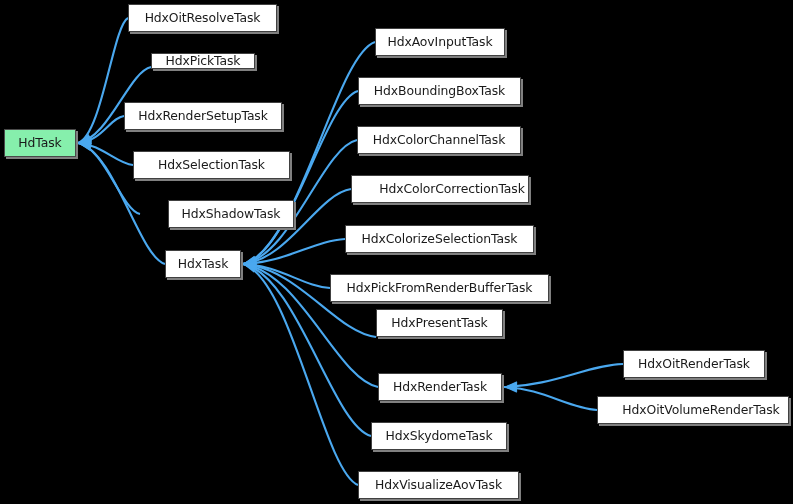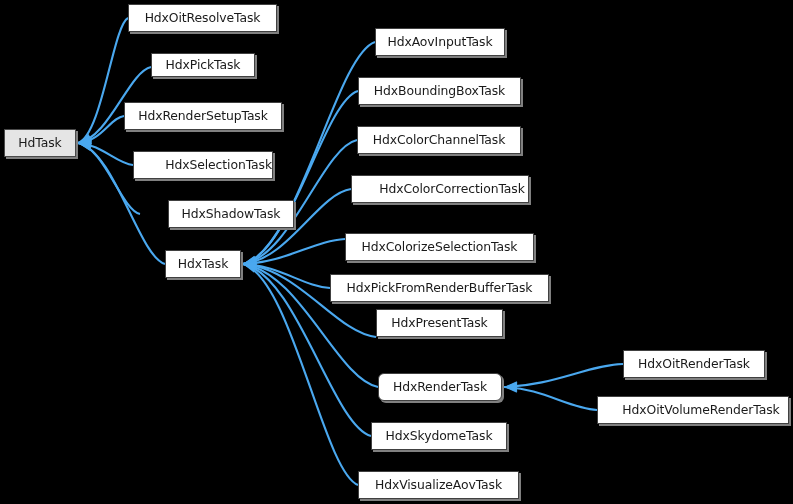--- a/index.html
+++ b/index.html
@@ -41,21 +41,21 @@
     display: flex;
     align-items: center;
     justify-content: center;
     color: #1a1a1a;
     font-size: 12.4px;
     line-height: 1;
     white-space: nowrap;
     letter-spacing: -0.1px;
   }
   .node-box.root-node {
-    background: #e5e5e5;
+    background: #86efac;
     border: 1px solid #4a4a4a;
   }
   .node-label {
     display: block;
     pointer-events: none;
   }
 </style>
 </head>
 <body>
 
@@ -98,57 +98,57 @@
       <path d="M 597 410 C 569.1 408.62, 543.06 388.38, 504 387" class="edge-path"></path>
       <polygon points="504,387 517.1825585608758,382.06237407359777 516.8012296589611,392.8556399495301" class="edge-arrow"></polygon>
     </svg>
   <div id="nodes-layer">
       <div class="node-box root-node" style="left: 4px; top: 129px; width: 72px; height: 28px;">
         <span class="node-label">HdTask</span>
       </div>
       <div class="node-box" style="left: 128px; top: 4px; width: 149px; height: 28px;">
         <span class="node-label">HdxOitResolveTask</span>
       </div>
-      <div class="node-box" style="left: 151px; top: 53px; width: 104px; height: 24px;">
+      <div class="node-box" style="left: 151px; top: 53px; width: 104px; height: 16px;">
         <span class="node-label">HdxPickTask</span>
       </div>
       <div class="node-box" style="left: 124px; top: 102px; width: 158px; height: 28px;">
         <span class="node-label">HdxRenderSetupTask</span>
       </div>
-      <div class="node-box" style="left: 133px; top: 151px; width: 140px; height: 28px; justify-content: flex-end;">
+      <div class="node-box" style="left: 133px; top: 151px; width: 157px; height: 28px;">
         <span class="node-label">HdxSelectionTask</span>
       </div>
       <div class="node-box" style="left: 140px; top: 200px; width: 126px; height: 28px; margin-left: 28px;">
         <span class="node-label">HdxShadowTask</span>
       </div>
       <div class="node-box" style="left: 165px; top: 250px; width: 76px; height: 28px;">
         <span class="node-label">HdxTask</span>
       </div>
       <div class="node-box" style="left: 375px; top: 28px; width: 130px; height: 28px;">
         <span class="node-label">HdxAovInputTask</span>
       </div>
       <div class="node-box" style="left: 358px; top: 77px; width: 163px; height: 28px;">
         <span class="node-label">HdxBoundingBoxTask</span>
       </div>
       <div class="node-box" style="left: 357px; top: 126px; width: 164px; height: 28px;">
         <span class="node-label">HdxColorChannelTask</span>
       </div>
       <div class="node-box" style="left: 351px; top: 175px; width: 178px; height: 28px; padding-left: 24px;">
         <span class="node-label">HdxColorCorrectionTask</span>
       </div>
-      <div class="node-box" style="left: 345px; top: 225px; width: 189px; height: 28px; margin-top: 8px;">
+      <div class="node-box" style="left: 345px; top: 225px; width: 189px; height: 28px;">
         <span class="node-label">HdxColorizeSelectionTask</span>
       </div>
       <div class="node-box" style="left: 330px; top: 274px; width: 219px; height: 28px;">
         <span class="node-label">HdxPickFromRenderBufferTask</span>
       </div>
       <div class="node-box" style="left: 376px; top: 309px; width: 127px; height: 28px;">
         <span class="node-label">HdxPresentTask</span>
       </div>
-      <div class="node-box" style="left: 378px; top: 373px; width: 124px; height: 28px; border-radius: 6px;">
+      <div class="node-box" style="left: 378px; top: 373px; width: 124px; height: 28px;">
         <span class="node-label">HdxRenderTask</span>
       </div>
       <div class="node-box" style="left: 371px; top: 422px; width: 136px; height: 28px;">
         <span class="node-label">HdxSkydomeTask</span>
       </div>
       <div class="node-box" style="left: 358px; top: 471px; width: 161px; height: 28px;">
         <span class="node-label">HdxVisualizeAovTask</span>
       </div>
       <div class="node-box" style="left: 623px; top: 350px; width: 142px; height: 28px;">
         <span class="node-label">HdxOitRenderTask</span>

